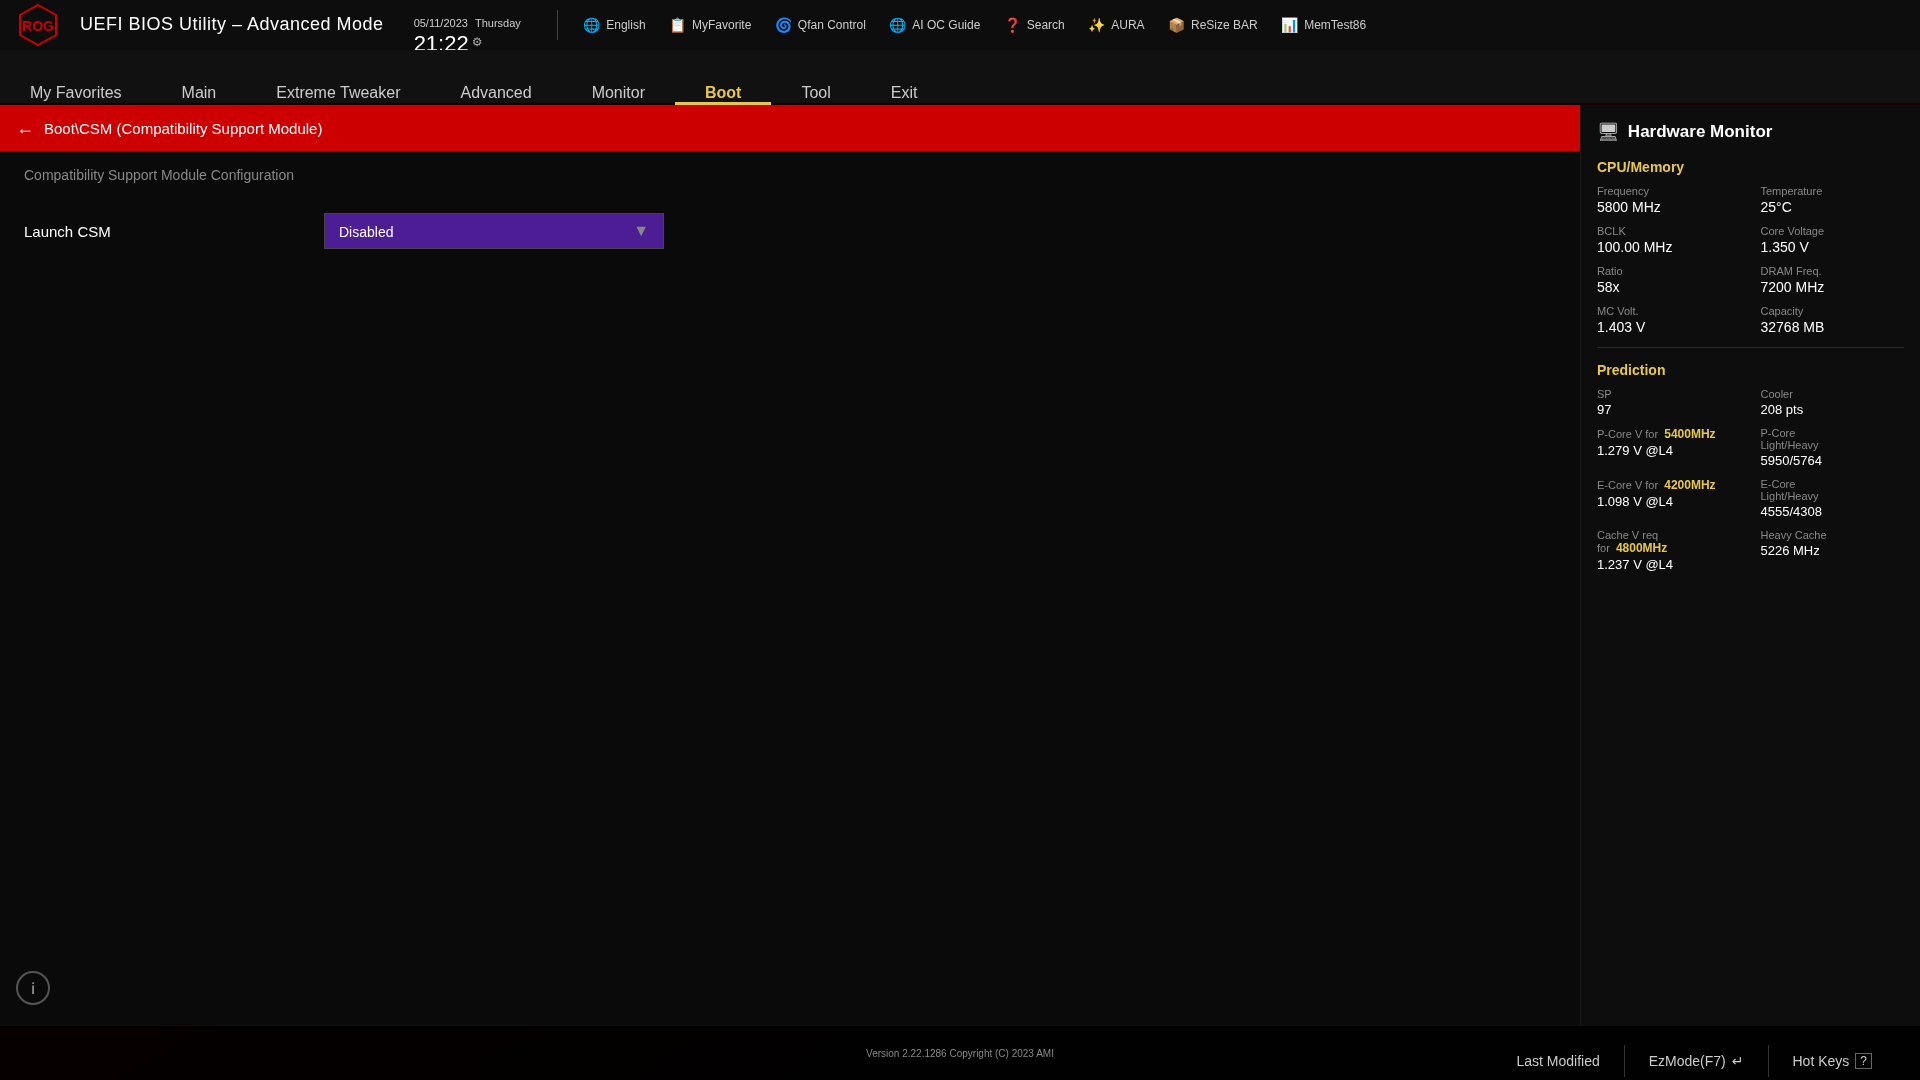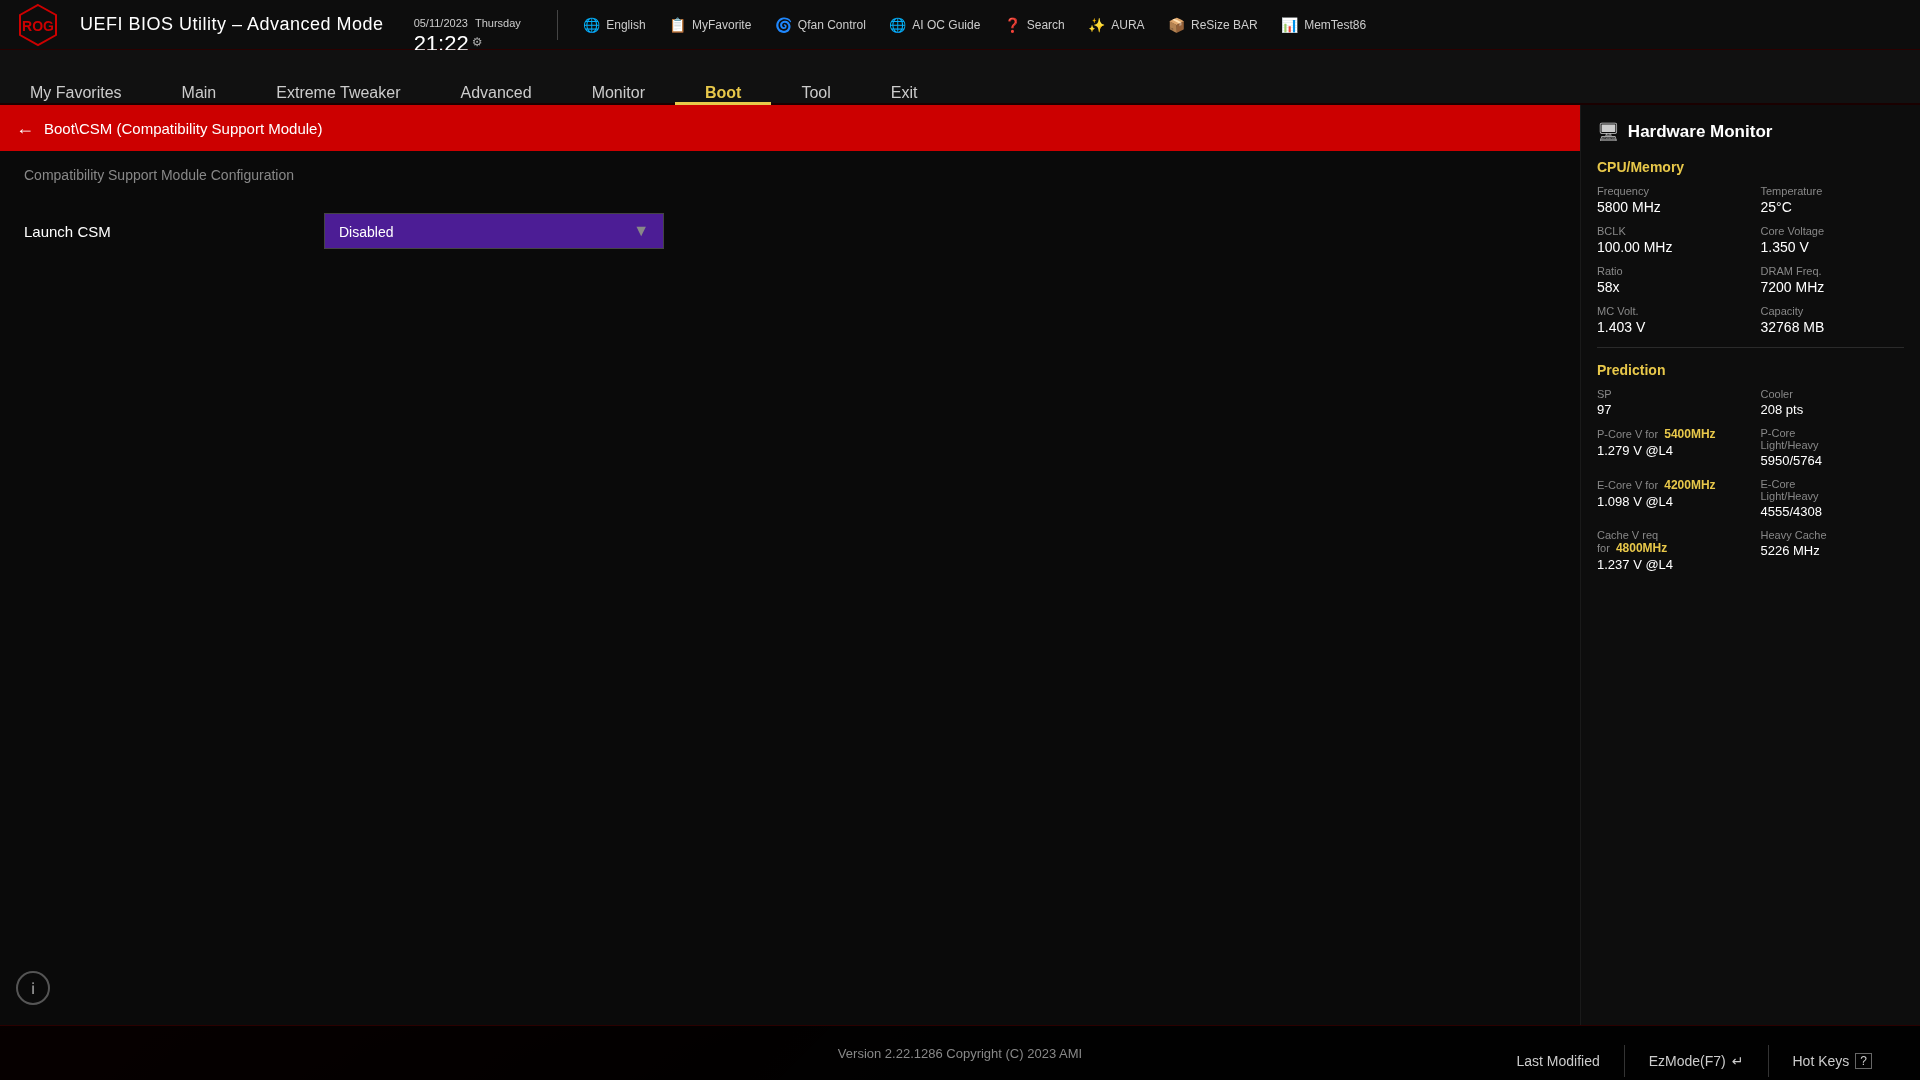--- a/index.html
+++ b/index.html
@@ -323,21 +323,21 @@
       align-items: center;
       justify-content: flex-end;
       padding: 0 24px;
       gap: 0;
     }
     .bottom-version {
       position: absolute;
       left: 50%;
       transform: translateX(-50%);
       color: #888888;
-      font-size: 13px;
+      font-size: 10px;
     }
     .bottom-btn {
       display: flex;
       align-items: center;
       gap: 6px;
       padding: 8px 24px;
       color: #cccccc;
       font-size: 14px;
       cursor: pointer;
       border-right: 1px solid #333;

